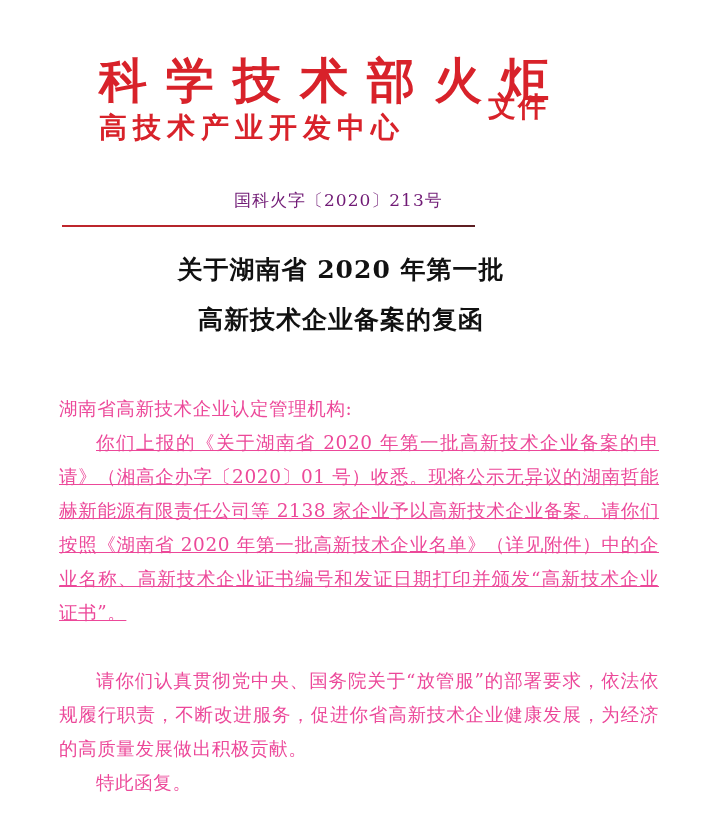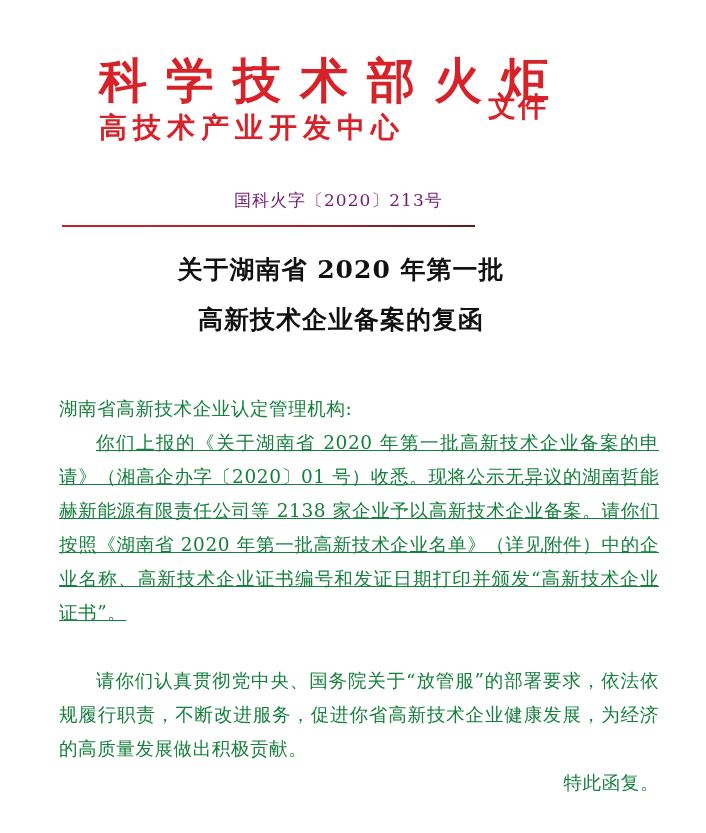--- a/index.html
+++ b/index.html
@@ -53,27 +53,27 @@
       color: #111;
       letter-spacing: 1px;
       white-space: nowrap;
     }
     .title-1 { top: 254px; left: -12px; }
     .title-2 { top: 304px; left: -12px; }
     .body-text {
       position: absolute; left: 59px; width: 600px;
       font-family: "DejaVu Serif", "Liberation Serif", serif;
       font-size: 18.5px; line-height: 34px;
-      color: #15803d;
+      color: #ec4899;
       letter-spacing: 0.6px;
     }
     .addressee { top: 392px; }
     .para1 { top: 426px; text-indent: 37px; text-align: justify; text-decoration: underline; }
     .para2 { top: 664px; text-indent: 37px; text-align: justify; }
-    .para3 { top: 766px; text-indent: 37px; text-align: right; }
+    .para3 { top: 766px; text-indent: 37px; }
   </style>
 </head>
 <body>
 
 <div>
   <div class="header-org org-line1">科学技术部火炬</div>
   <div class="header-org org-line2">高技术产业开发中心</div>
   <div class="header-org org-suffix">文件</div>
 
   <div class="doc-number">国科火字〔2020〕213号</div>

